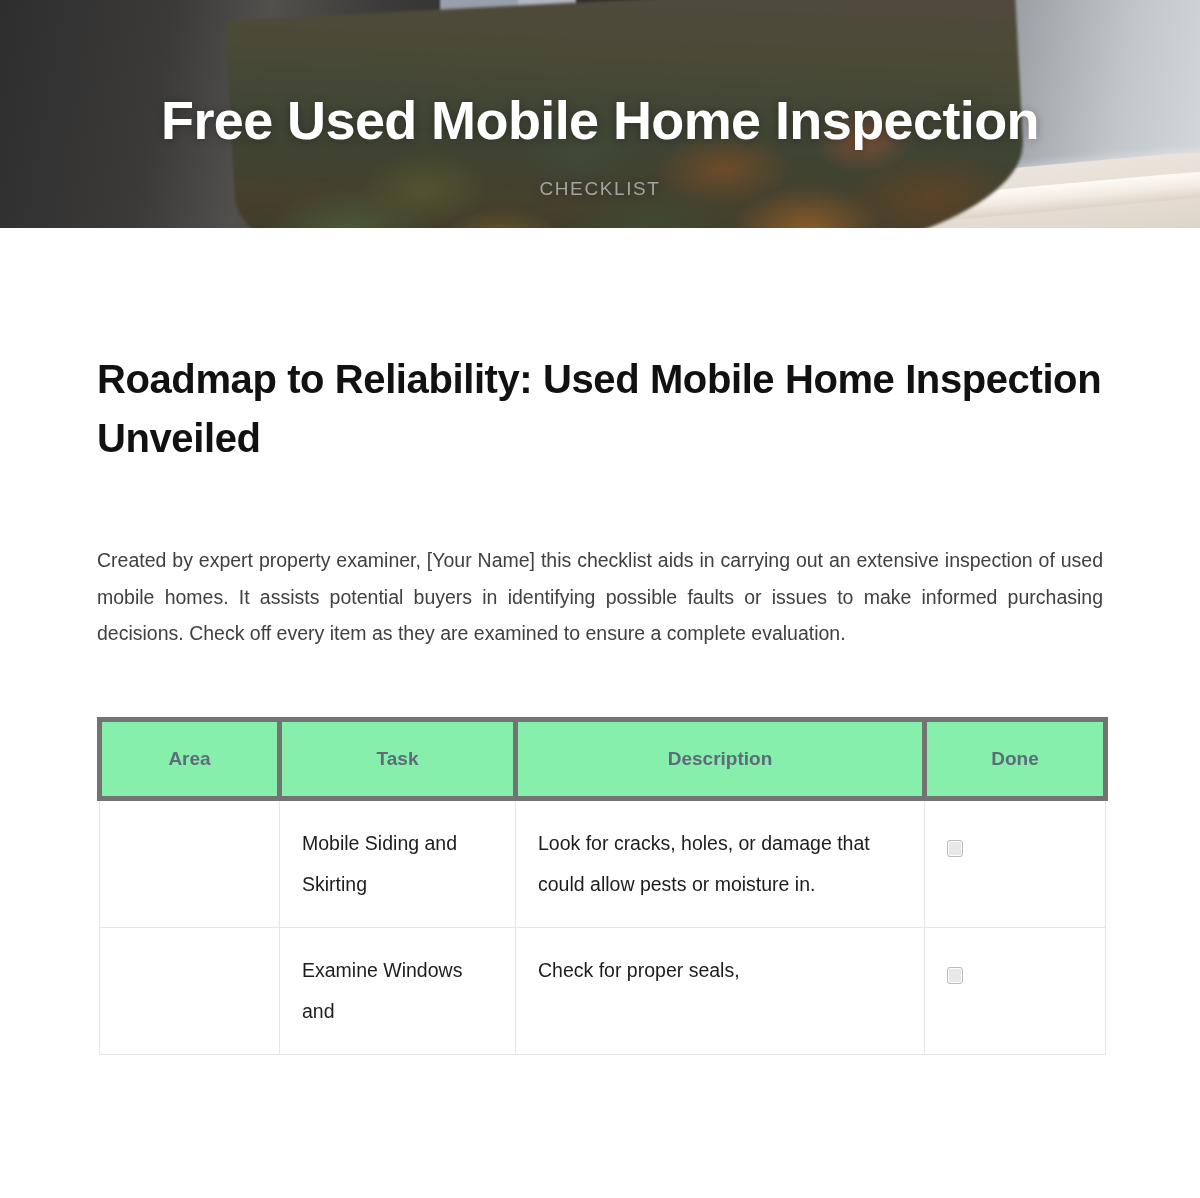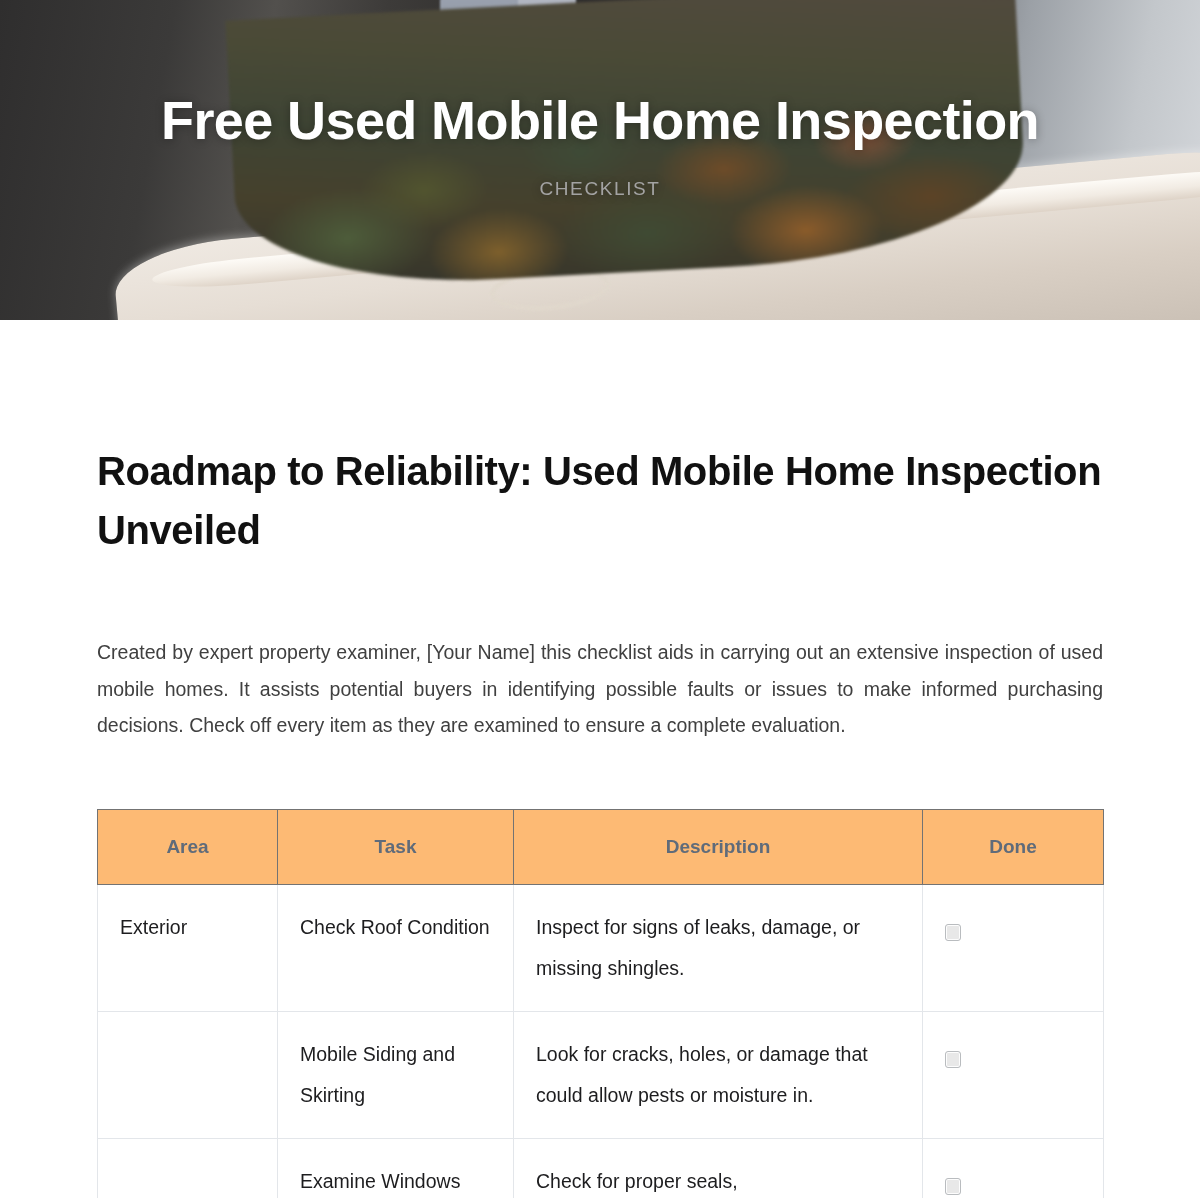--- a/index.html
+++ b/index.html
@@ -9,21 +9,21 @@
     height: 1198px;
     overflow: hidden;
     background: #ffffff;
     font-family: "Liberation Sans", "DejaVu Sans", sans-serif;
   }
 
   
   .hero {
     position: relative;
     width: 1200px;
-    height: 320px;
+    height: 228px;
     overflow: hidden;
     background: #3a3a3c;
   }
 
   
   .hero-bg {
     position: absolute;
     inset: 0;
     background:
       linear-gradient(100deg,
@@ -175,27 +175,27 @@
     width: 1006px;
     border-collapse: collapse;
     table-layout: fixed;
   }
   table.checklist col.c-area  { width: 180px; }
   table.checklist col.c-task  { width: 236px; }
   table.checklist col.c-desc  { width: 409px; }
   table.checklist col.c-done  { width: 181px; }
 
   table.checklist th {
-    background: #fdba74;
+    background: #86efac;
     color: #5f6b7a;
     font-size: 19px;
     font-weight: 700;
     text-align: center;
     padding: 26px 10px;
-    border: 1px solid #737373;
+    border: 5px solid #737373;
   }
   table.checklist td {
     border: 1px solid #e3e6ea;
     padding: 22px 22px;
     font-size: 19.5px;
     line-height: 41px;
     color: #1d1d1f;
     vertical-align: top;
     background: #ffffff;
   }
@@ -260,28 +260,20 @@
       </colgroup>
       <thead>
         <tr>
           <th>Area</th>
           <th>Task</th>
           <th>Description</th>
           <th>Done</th>
         </tr>
       </thead>
       <tbody>
-        <tr>
-          <td class="area-cell">Exterior</td>
-          <td>Check Roof Condition</td>
-          <td>Inspect for signs of leaks, damage, or missing shingles.</td>
-          <td class="done-cell">
-            <span class="cbox"></span>
-          </td>
-        </tr>
         <tr>
           <td class="area-cell"></td>
           <td>Mobile Siding and Skirting</td>
           <td>Look for cracks, holes, or damage that could allow pests or moisture in.</td>
           <td class="done-cell">
             <span class="cbox"></span>
           </td>
         </tr>
         <tr>
           <td class="area-cell"></td>

